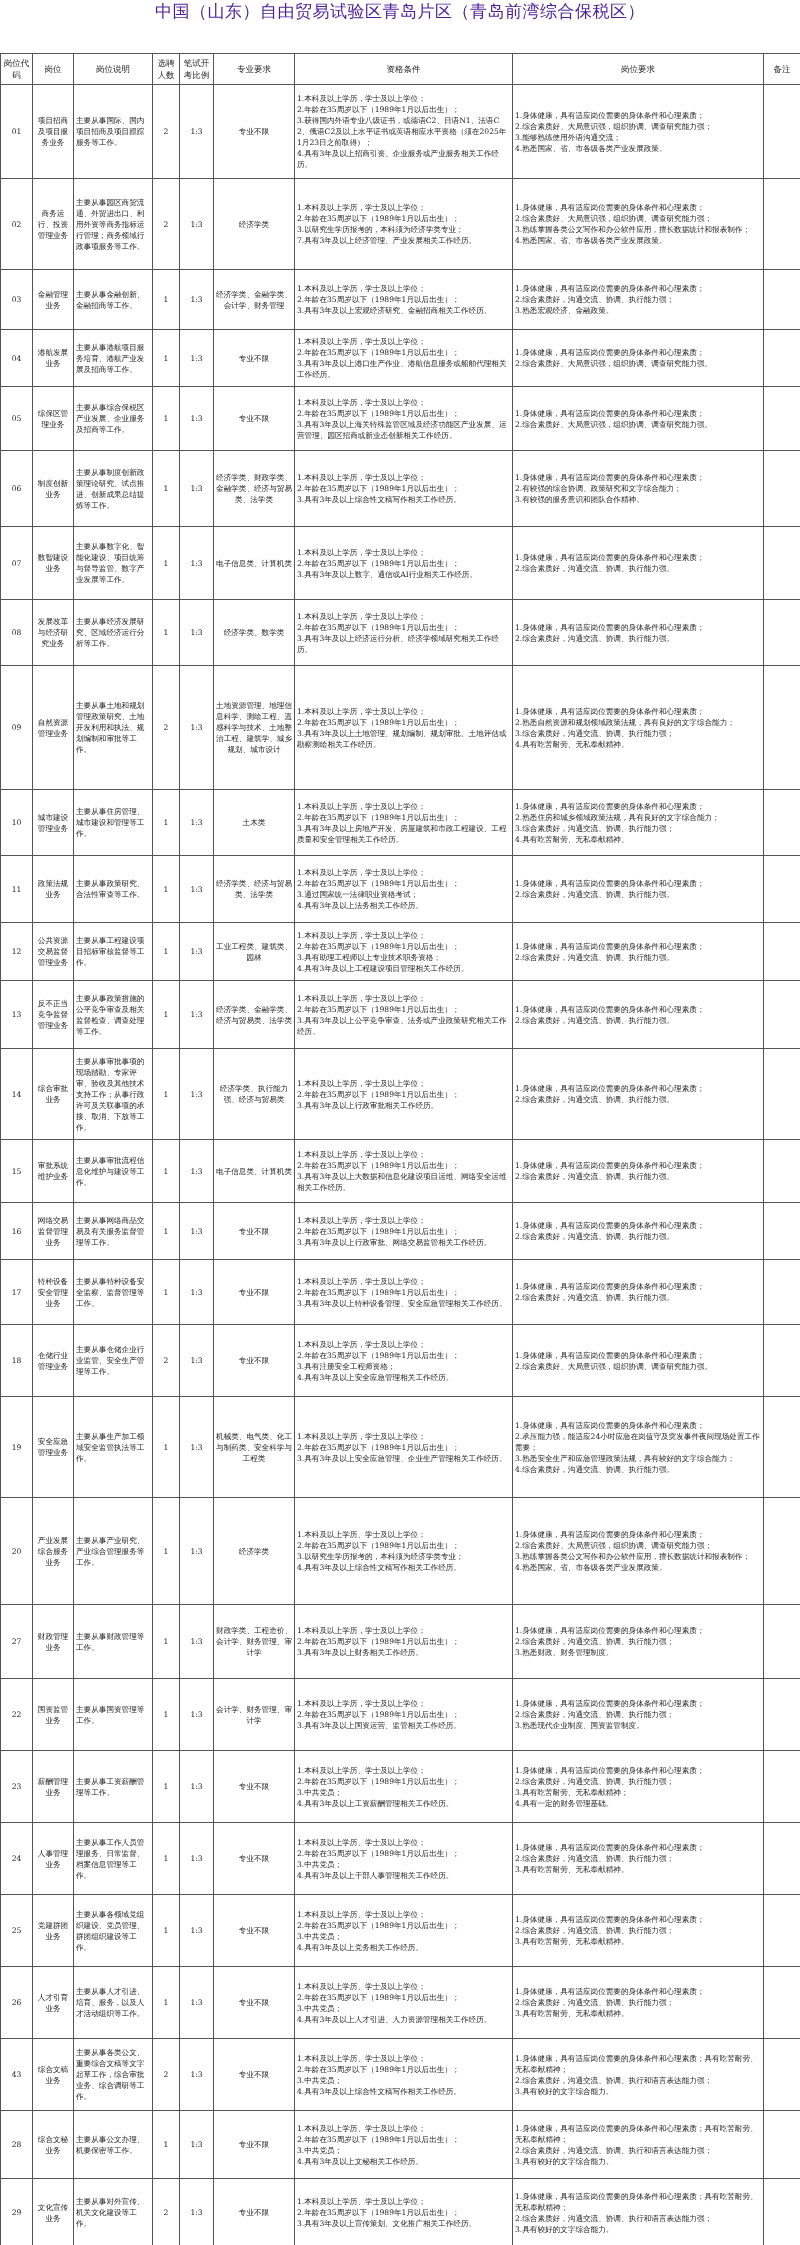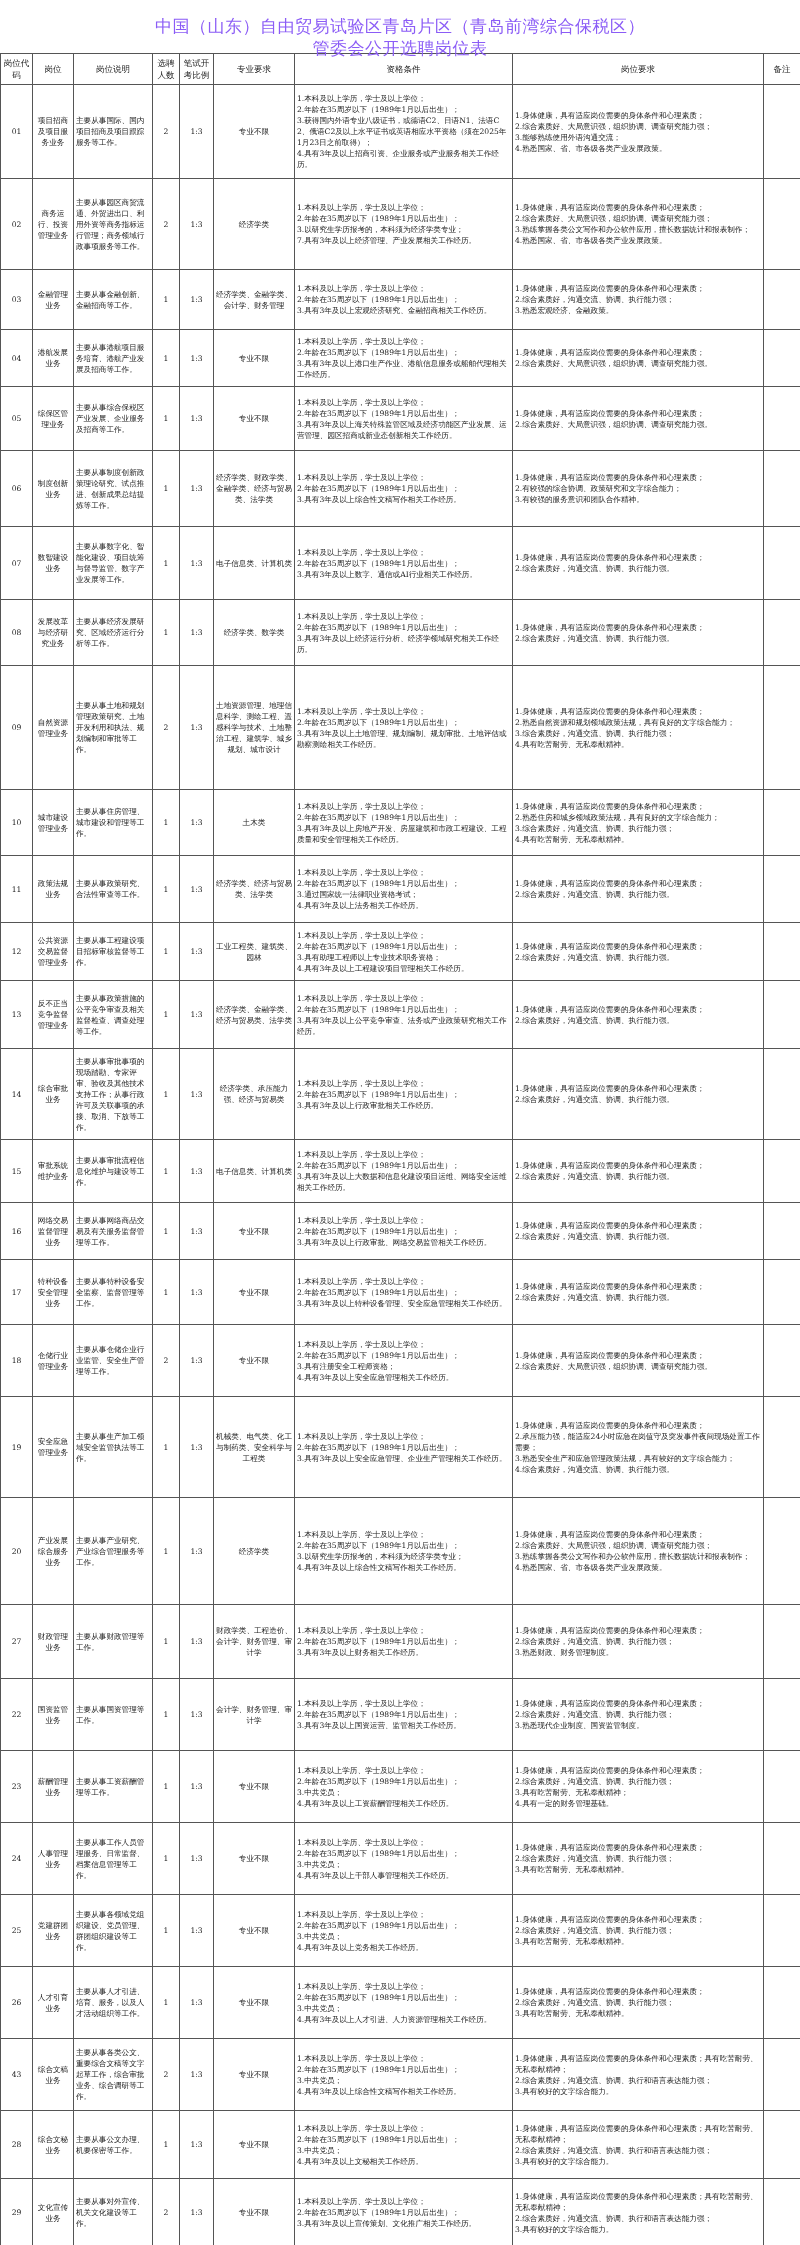--- a/index.html
+++ b/index.html
@@ -1,30 +1,29 @@
 <!DOCTYPE html>
 <html><head>
 <meta charset="utf-8">
 <style>
   html, body { margin:0; padding:0; background:#fff; }
   body { width:800px; height:2245px; overflow:hidden; font-family:"DejaVu Serif","Liberation Serif",serif; color:#222; }
-  .title { height:53px; text-align:center; font-size:17px; line-height:22px; padding-top:15px; box-sizing:border-box; color:#8b5cf6; letter-spacing:0.5px; }
+  .title { height:53px; text-align:center; font-size:17px; line-height:22px; padding-top:0; box-sizing:border-box; color:#4c1d95; letter-spacing:0.5px; }
   table { border-collapse:collapse; table-layout:fixed; width:800px; }
   td, th { border:1px solid #555; font-size:7.6px; line-height:11px; padding:1px 2px; vertical-align:middle; font-weight:normal; overflow:hidden; word-break:break-all; }
   th { font-size:8.5px; line-height:12px; text-align:center; height:28px; }
   td.c { text-align:center; }
   td.l { text-align:left; }
   .ln { display:block; }
 </style>
 </head>
 <body>
 
 <div class="title">
   <div>中国（山东）自由贸易试验区青岛片区（青岛前湾综合保税区）</div>
-  <div>管委会公开选聘岗位表</div>
 </div>
 
 <table>
   <colgroup>
     <col style="width:32px">
       <col style="width:41px">
       <col style="width:79px">
       <col style="width:27px">
       <col style="width:34px">
       <col style="width:81px">
@@ -293,21 +292,21 @@
           <span class="ln">2.综合素质好，沟通交流、协调、执行能力强。</span>
         </td>
         <td class="c"></td>
       </tr>
       <tr style="height: 91px;">
         <td class="c">14</td>
         <td class="c">综合审批业务</td>
         <td class="l">主要从事审批事项的现场踏勘、专家评审、验收及其他技术支持工作；从事行政许可及关联事项的承接、取消、下放等工作。</td>
         <td class="c">1</td>
         <td class="c">1:3</td>
-        <td class="c">经济学类、承压能力强、经济与贸易类</td>
+        <td class="c">经济学类、执行能力强、经济与贸易类</td>
         <td class="l">
           <span class="ln">1.本科及以上学历，学士及以上学位；</span>
           <span class="ln">2.年龄在35周岁以下（1989年1月以后出生）；</span>
           <span class="ln">3.具有3年及以上行政审批相关工作经历。</span>
         </td>
         <td class="l">
           <span class="ln">1.身体健康，具有适应岗位需要的身体条件和心理素质；</span>
           <span class="ln">2.综合素质好，沟通交流、协调、执行能力强。</span>
         </td>
         <td class="c"></td>

